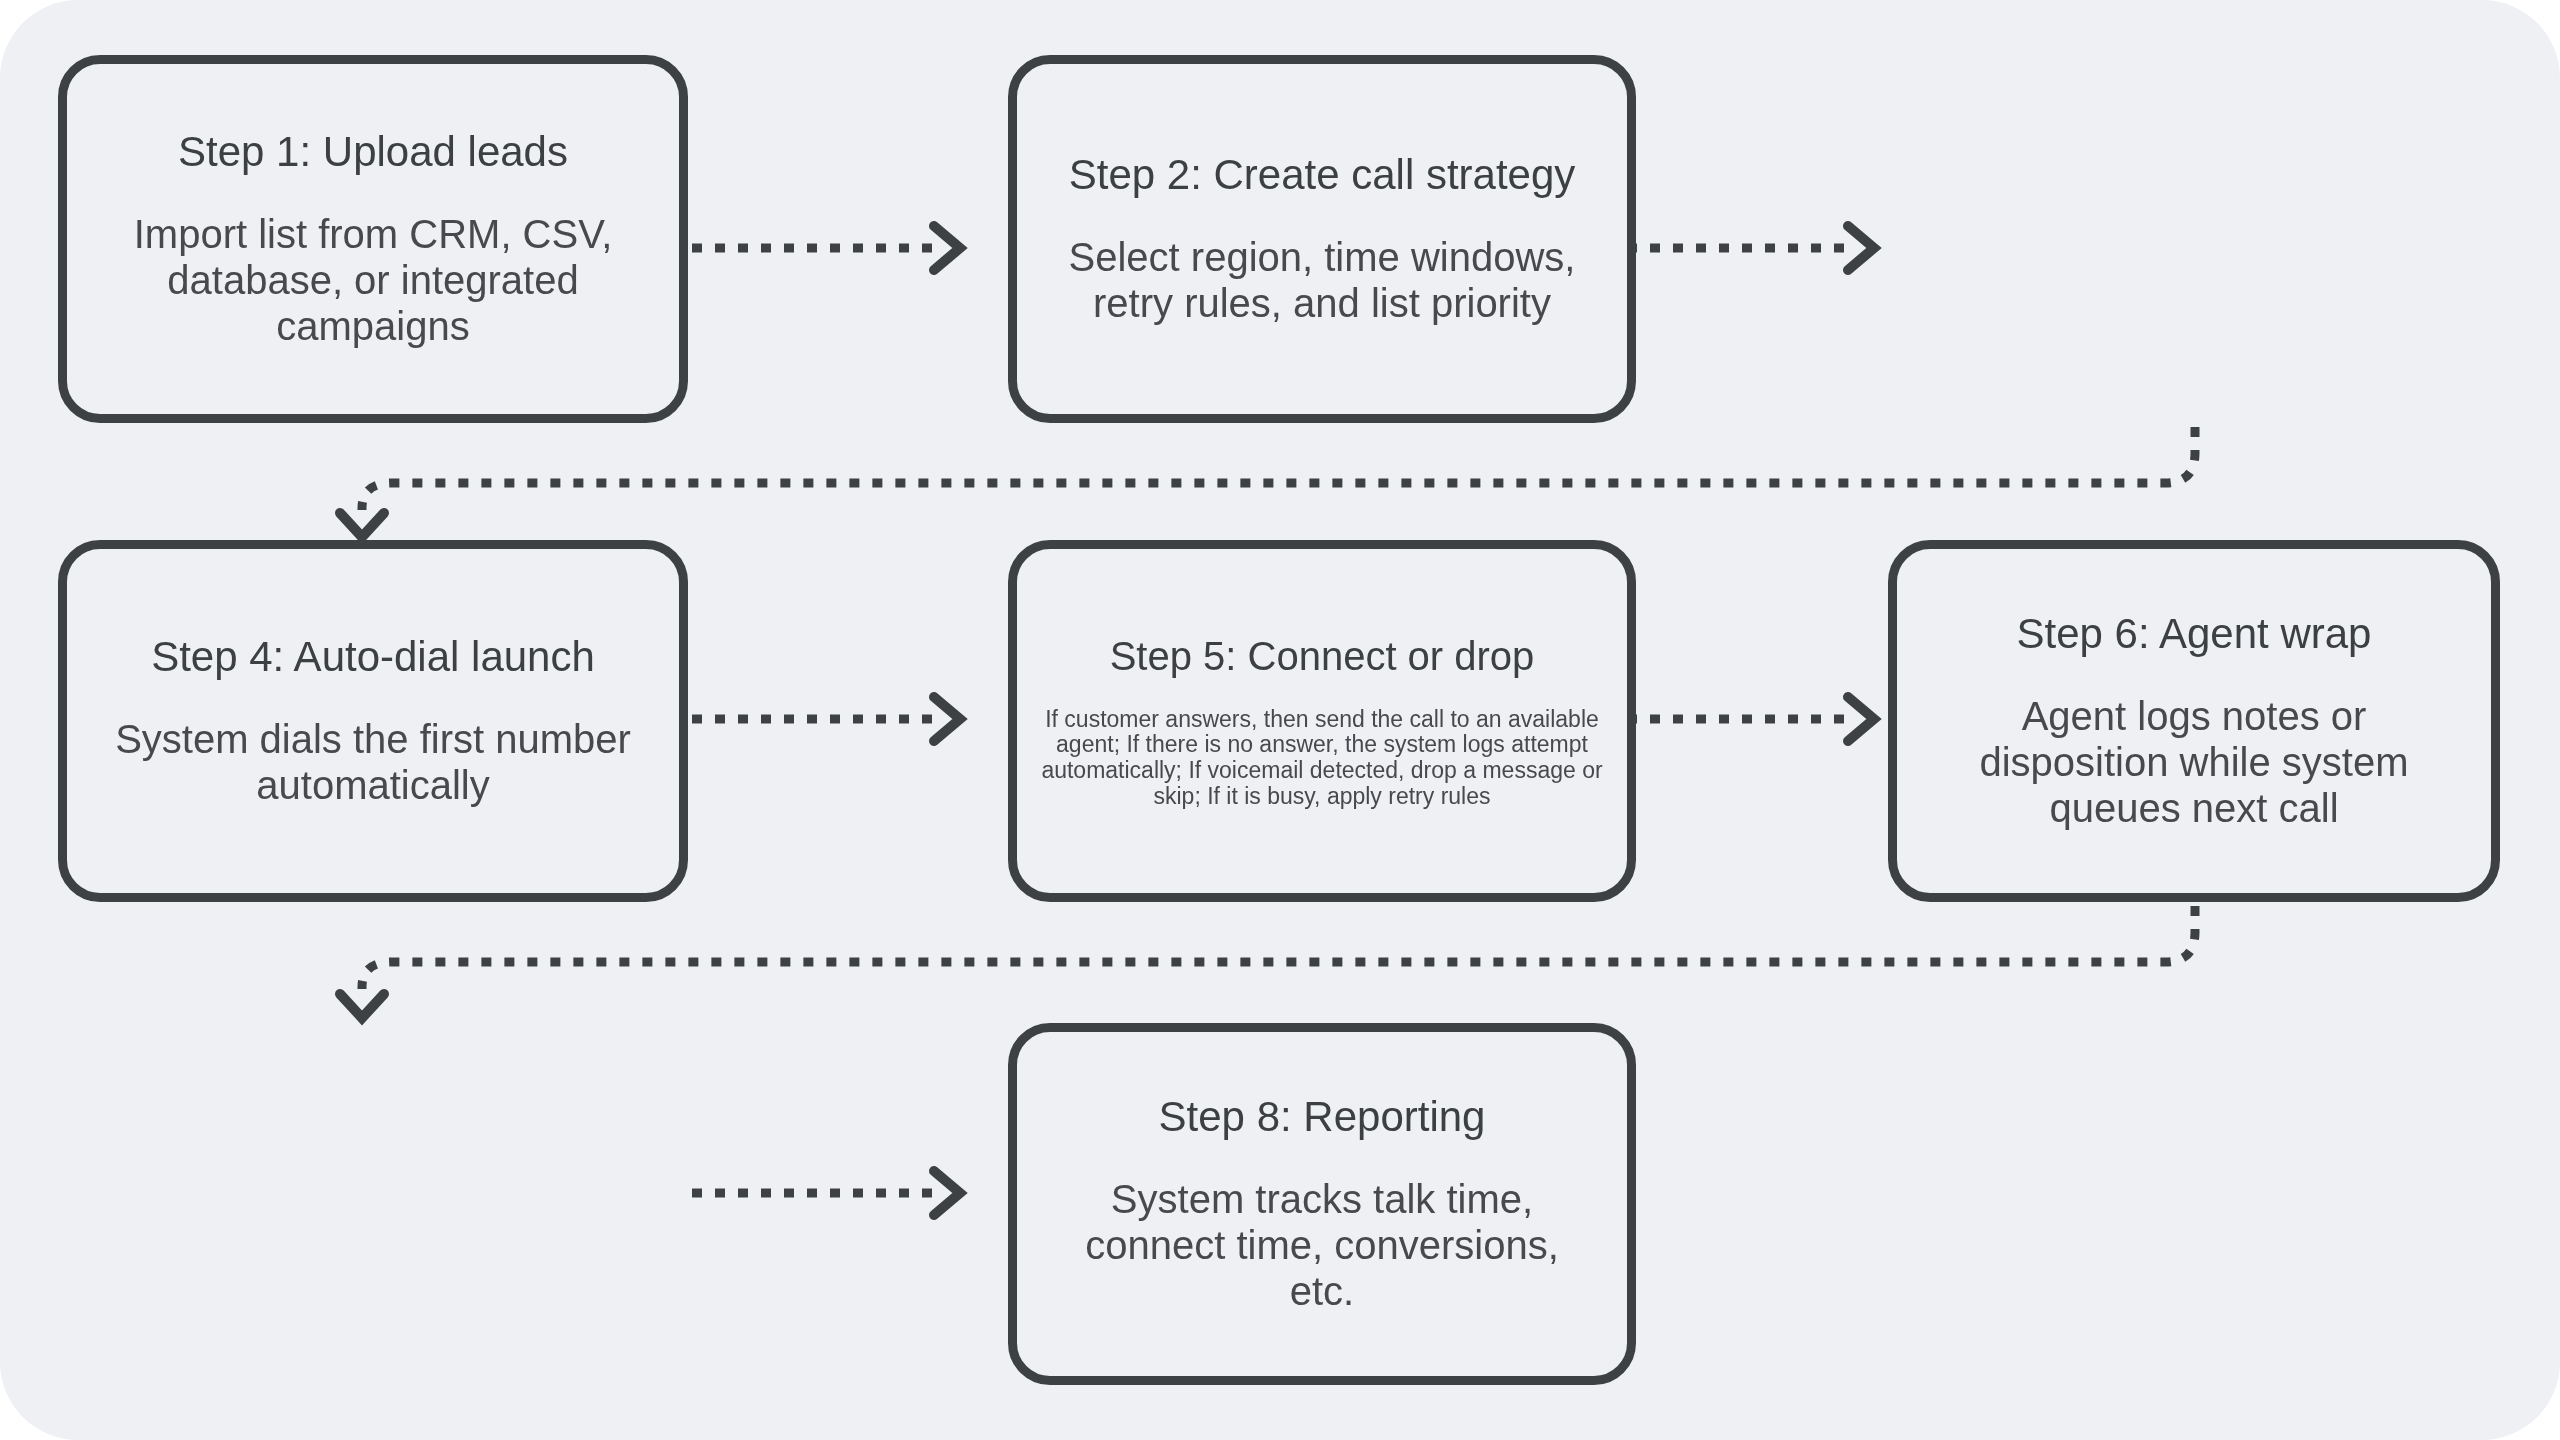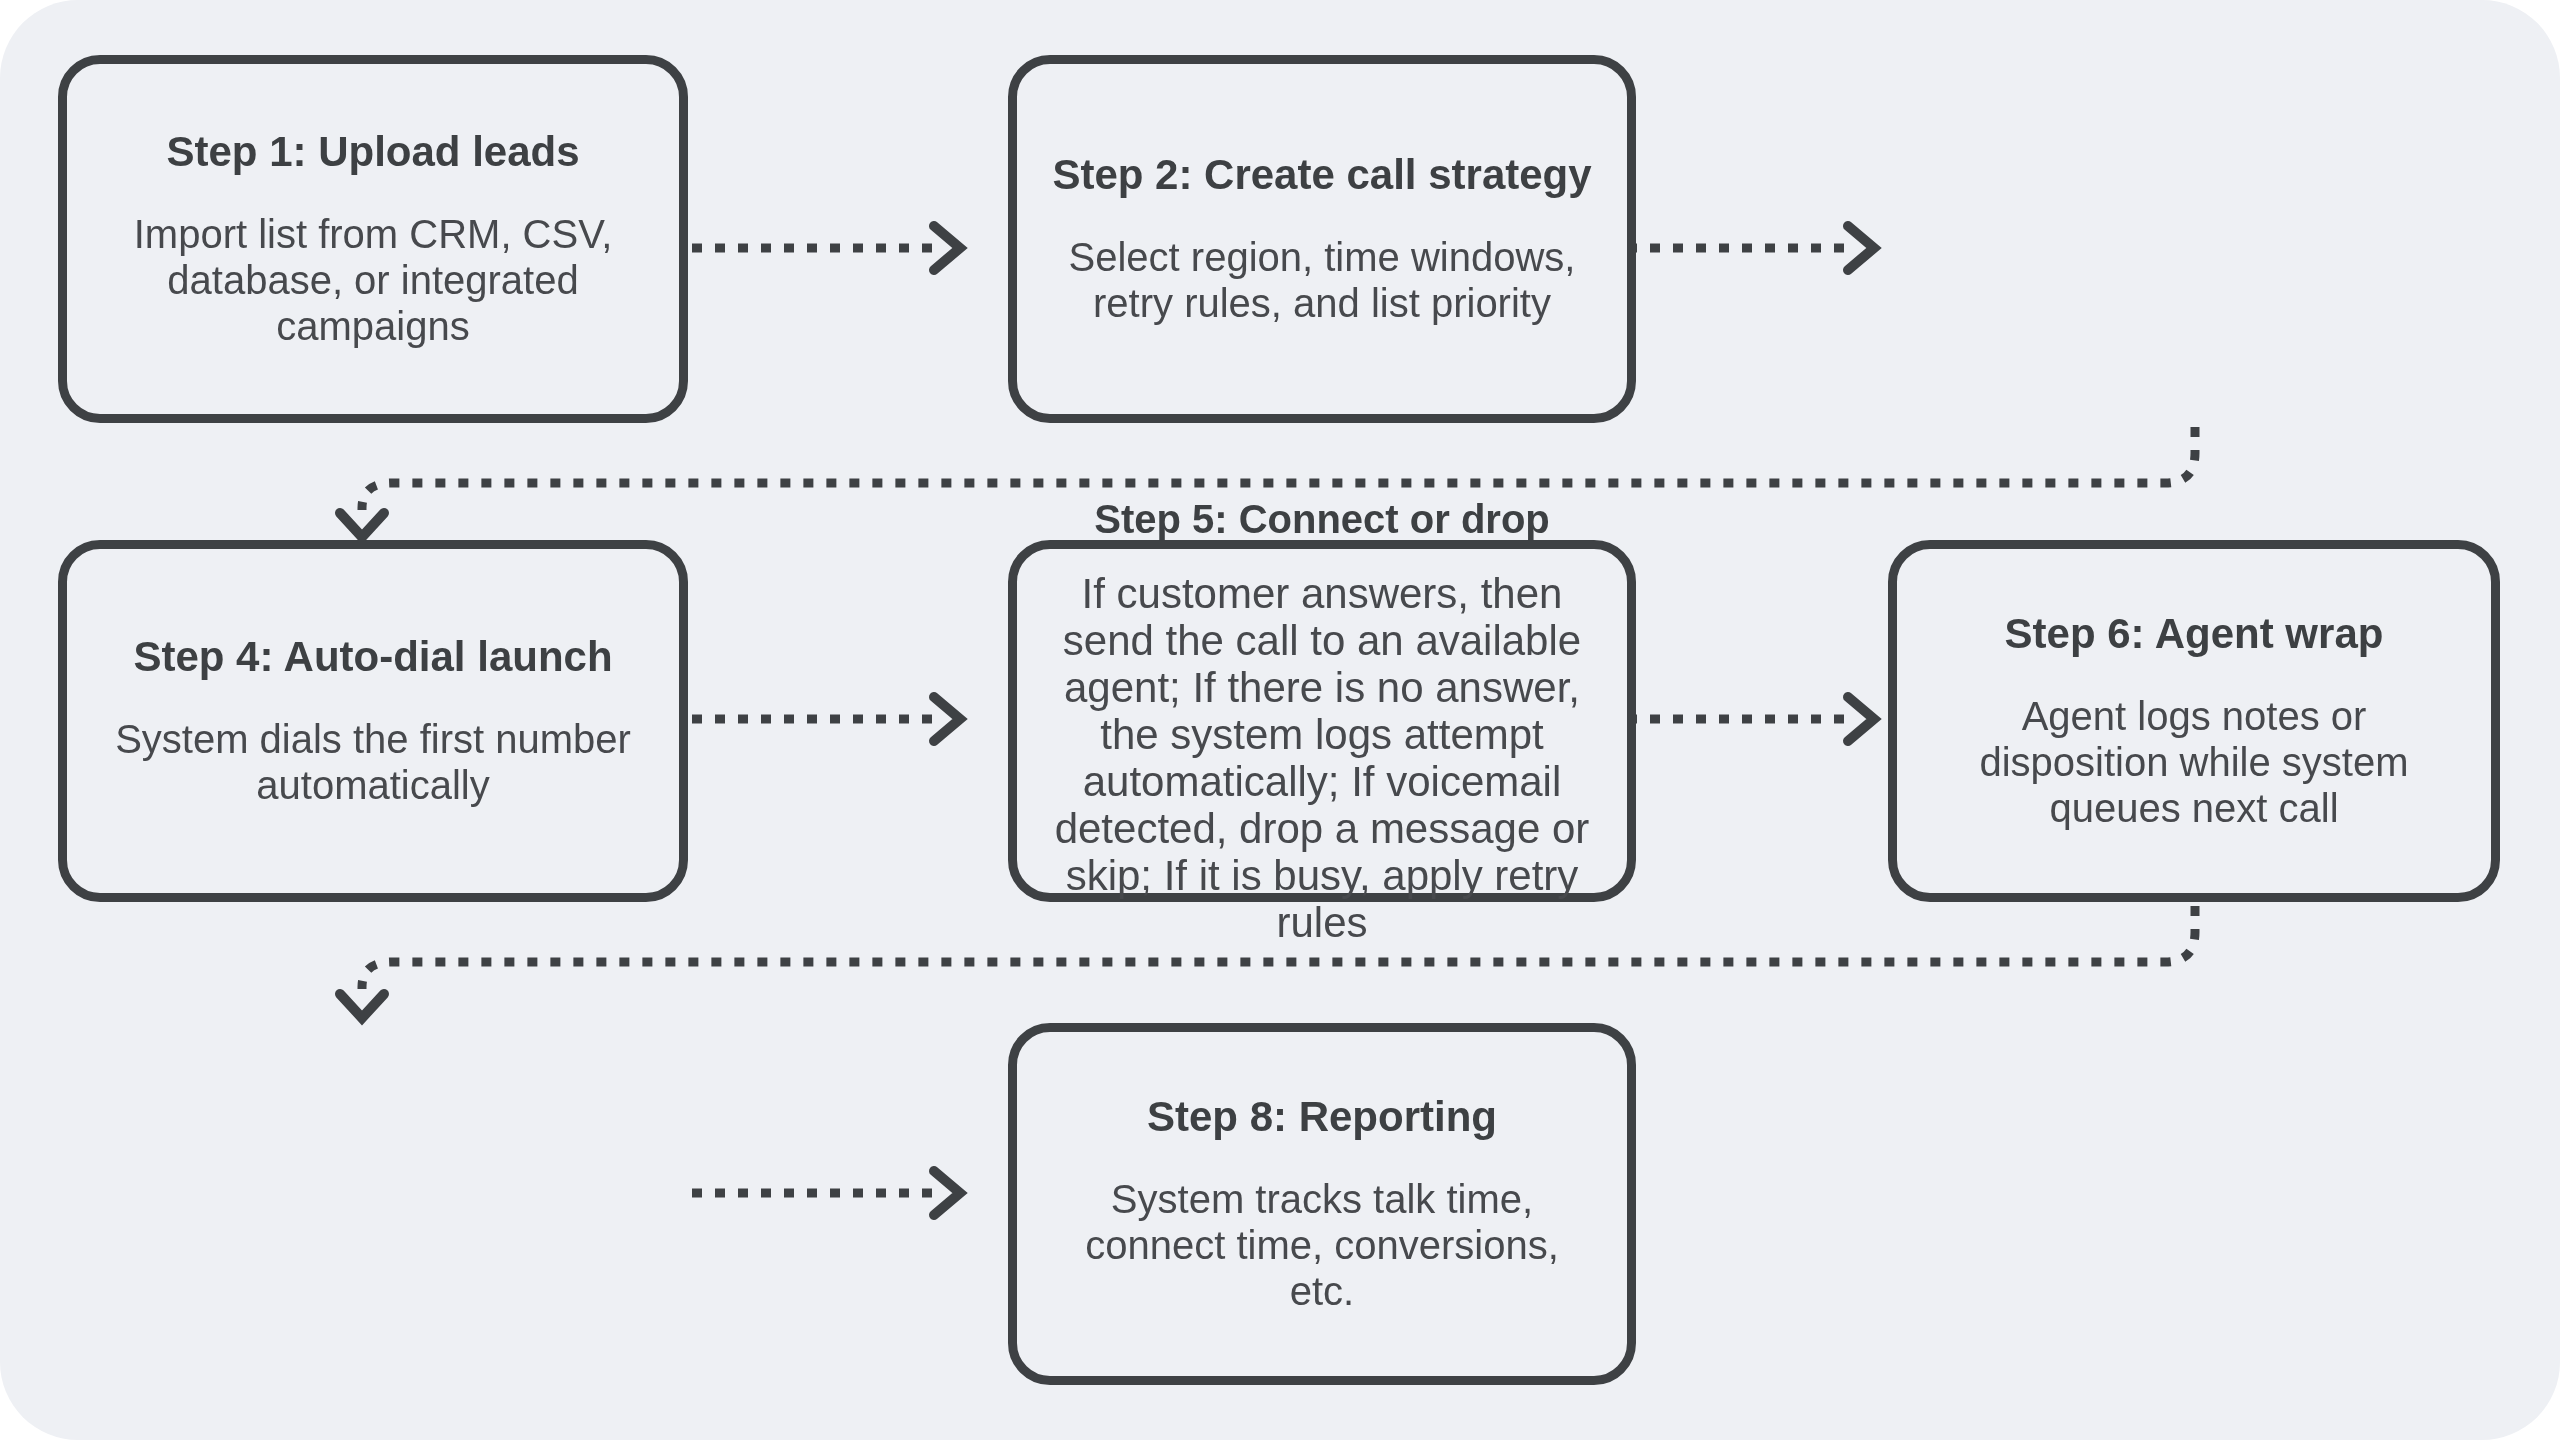--- a/index.html
+++ b/index.html
@@ -38,42 +38,42 @@
     border:9px solid var(--line,#3e4144);
     border-radius:42px;
     display:flex;
     flex-direction:column;
     justify-content:center;
     align-items:center;
     text-align:center;
     padding:14px 24px;
   }
   .node .title{
-    font-weight:bold;
+    font-weight:normal;
     font-size:42px;
     line-height:1.15;
     color:var(--title,#3d4043);
     margin:0 0 34px 0;
   }
   .node .desc{
     font-size:40px;
     line-height:1.16;
     color:var(--text,#47494d);
     margin:0;
   }
   
   .c1{left:58px;width:630px;}
   .c2{left:1008px;width:628px;}
   .c3{left:1888px;width:612px;}
   .r1{top:55px;height:368px;}
   .r2{top:540px;height:362px;}
   .r3{top:1023px;height:362px;}
   
   .dense .title{font-size:40px;margin-bottom:28px;}
-  .dense .desc{font-size:42px;line-height:1.12;}
+  .dense .desc{font-size:23px;line-height:1.12;}
   .narrow-480{max-width:480px;text-align:center;}
   .narrow-500{max-width:500px;}
 </style>
 </head>
 <body style="background: rgb(255, 255, 255);">
 
 <div class="stage" style="--surface: #eef0f4; --line: #3e4144; --title: #3d4043; --text: #47494d;">
   <div class="surface"></div>
 
   <svg class="connectors" viewBox="0 0 2560 1440">

